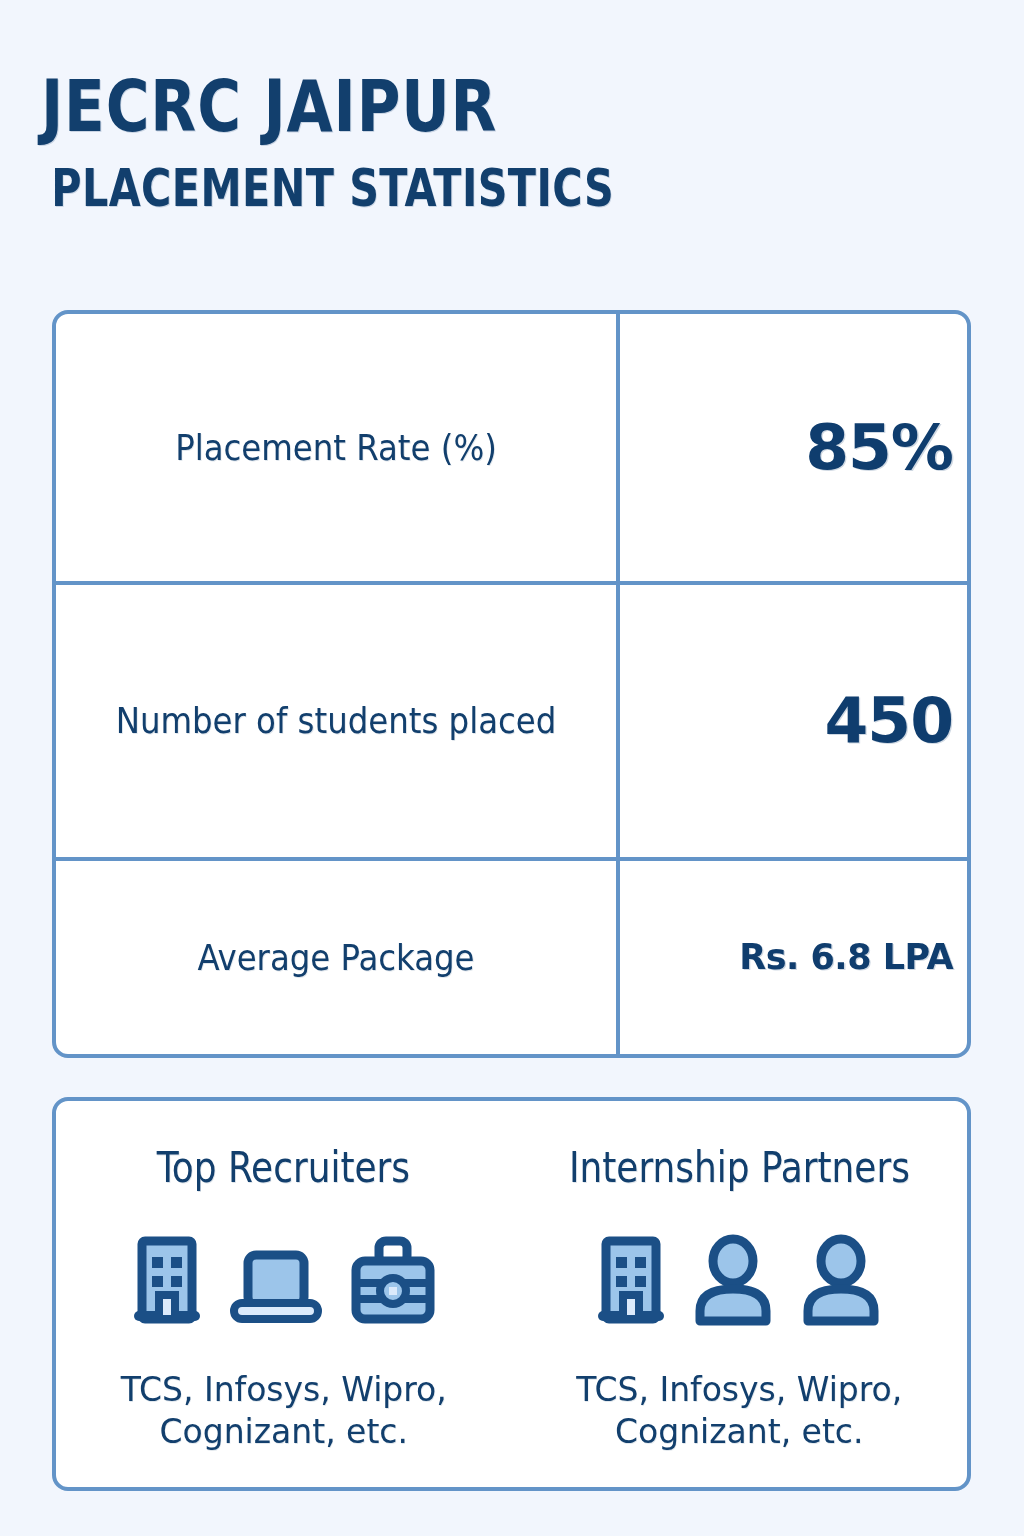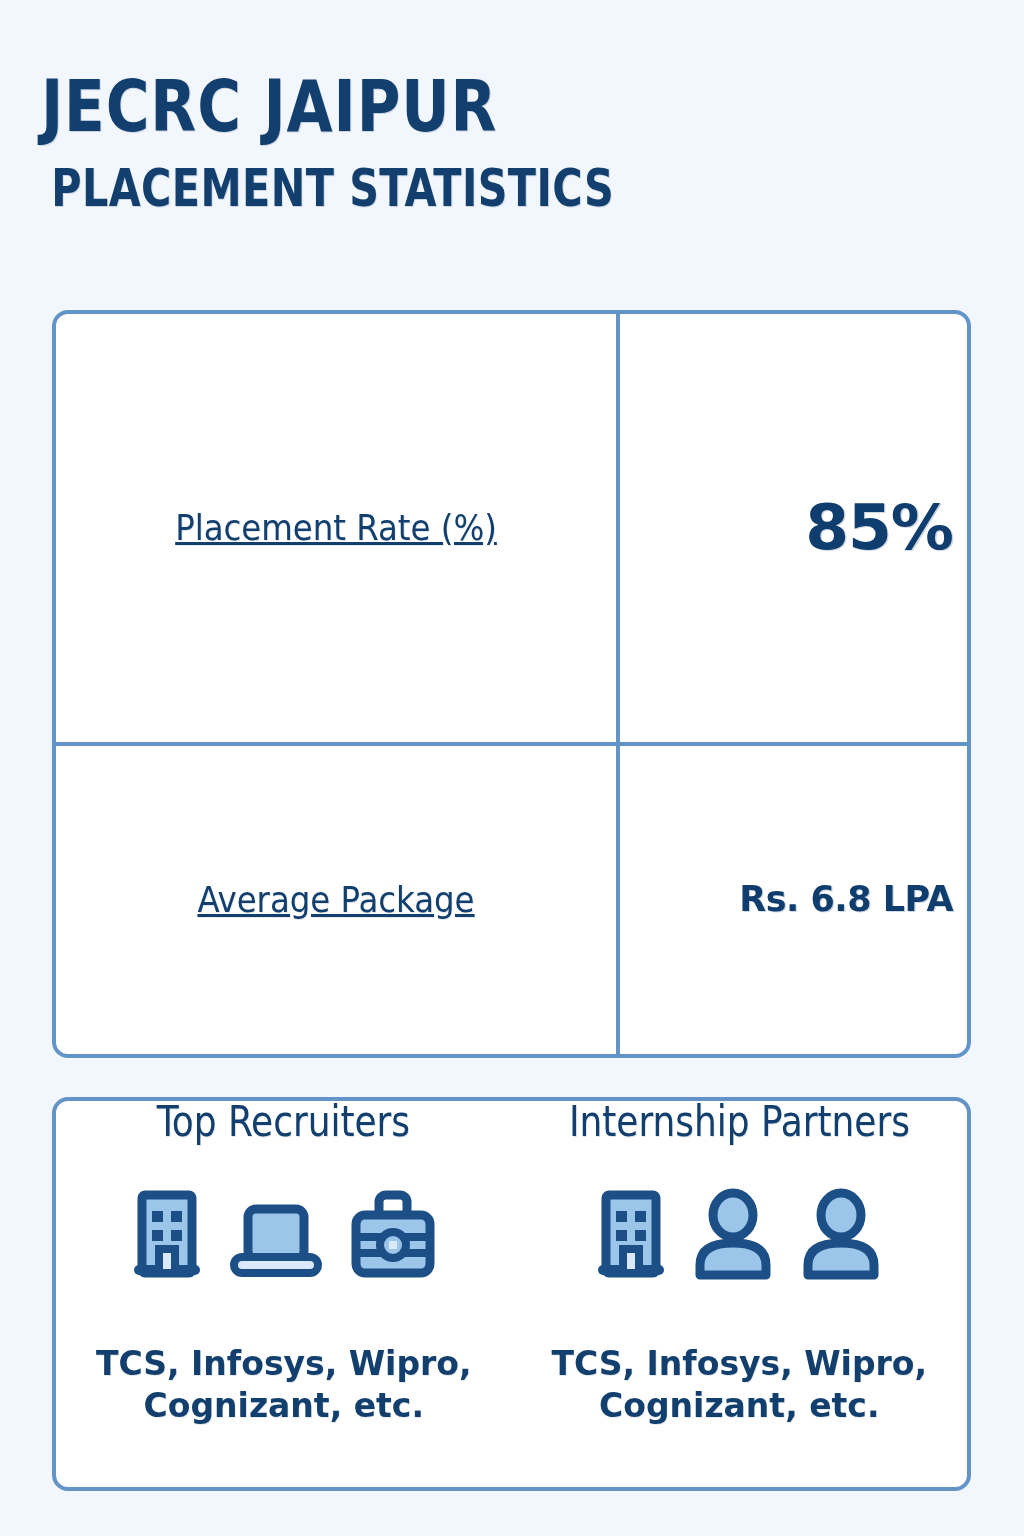--- a/index.html
+++ b/index.html
@@ -75,21 +75,20 @@
     border-right: 4px solid #6394c8;
     text-align: center;
     vertical-align: middle;
     padding: 6px 24px;
     font-family: "DejaVu Sans Condensed", "Liberation Sans Narrow", "Liberation Sans", sans-serif;
     font-weight: 500;
     font-size: 36px;
     line-height: 1.22;
     color: #123f6d;
     text-shadow: 0.8px 0.8px 0 rgba(18,63,109,0.13);
-    text-decoration: underline;
   }
   .cell-value {
     text-align: right;
     vertical-align: middle;
     padding: 6px 14px;
     font-family: "DejaVu Sans", "Liberation Sans", sans-serif;
     font-weight: bold;
     font-size: 63px;
     line-height: 1.05;
     color: #0f3d6e;
@@ -114,20 +113,21 @@
     border-radius: 16px;
     display: flex;
     flex-direction: row;
   }
   .partner-col {
     flex: 1;
     display: flex;
     flex-direction: column;
     align-items: center;
     justify-content: flex-start;
+    padding-top: 46px;
   }
   .partner-heading {
     font-family: "DejaVu Sans Condensed", "Liberation Sans Narrow", "Liberation Sans", sans-serif;
     font-weight: 500;
     font-size: 42px;
     color: #123f6d;
     line-height: 1;
     transform: scaleX(0.95);
     text-shadow: 0.8px 0.8px 0 rgba(18,63,109,0.14);
   }
@@ -137,24 +137,24 @@
     align-items: flex-end;
     justify-content: center;
     gap: 22px;
     margin-top: 44px;
     height: 96px;
   }
   .icon-row svg {
     display: block;
   }
   .partner-companies {
-    margin-top: 60px;
+    margin-top: 40px;
     text-align: center;
     font-family: "DejaVu Sans", "Liberation Sans", sans-serif;
-    font-weight: 700;
+    font-weight: 400;
     font-size: 33px;
     line-height: 1.26;
     color: #123f6d;
     max-width: 380px;
     text-shadow: 0.6px 0.6px 0 rgba(18,63,109,0.12);
   }
 </style>
 </head>
 <body>
 
@@ -164,20 +164,24 @@
 </div>
 
 <div class="stats-card">
   <table class="stats-table">
     <tbody>
       <tr>
         <td class="cell-label">Placement Rate (%)</td>
         <td class="cell-value">85%</td>
       </tr>
       <tr>
+        <td class="cell-label">Number of students placed</td>
+        <td class="cell-value">450</td>
+      </tr>
+      <tr>
         <td class="cell-label">Average Package</td>
         <td class="cell-value pkg">Rs. 6.8 LPA</td>
       </tr>
     </tbody>
   </table>
 </div>
 
 <div class="partners-card">
 
   <div class="partner-col">

